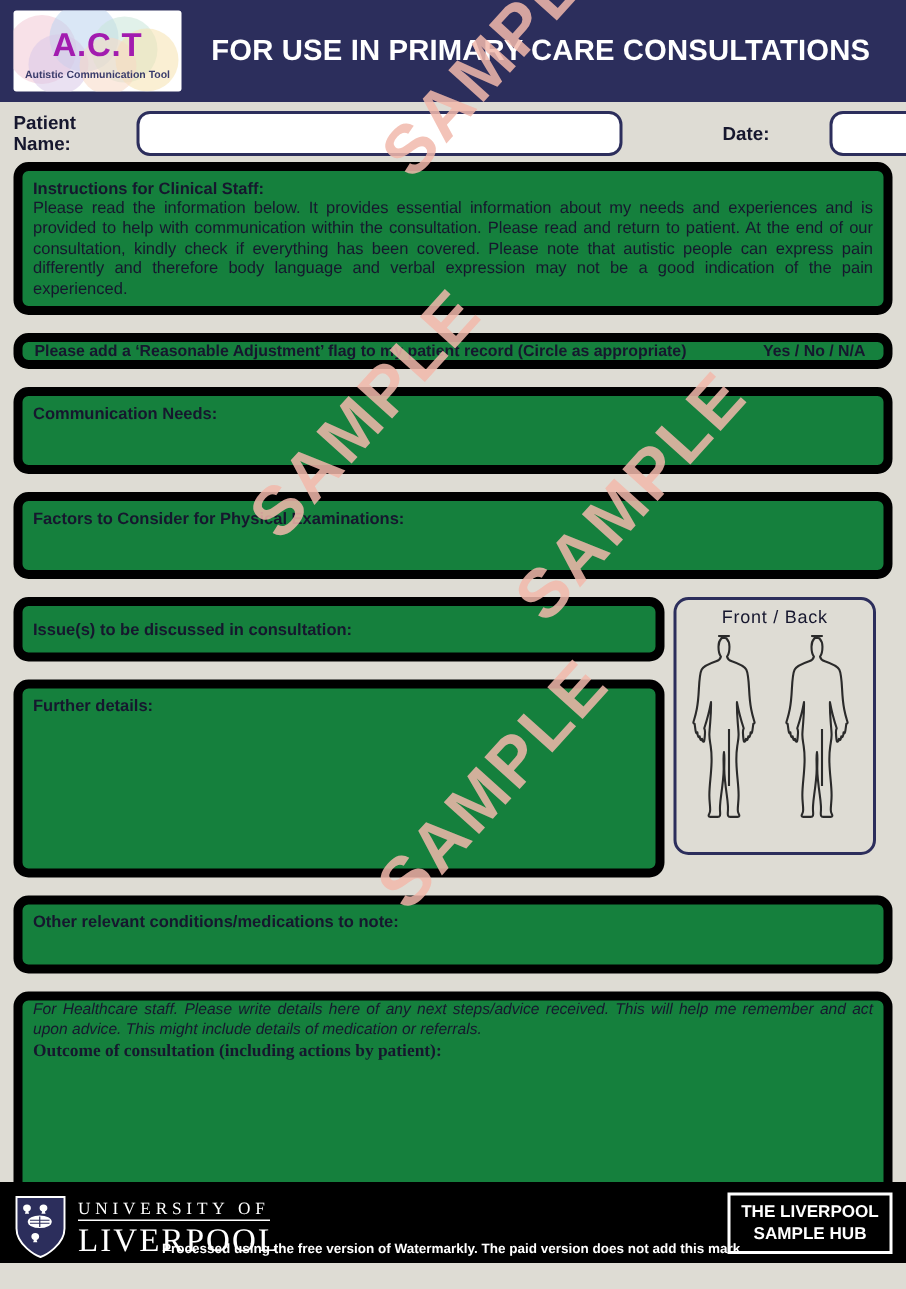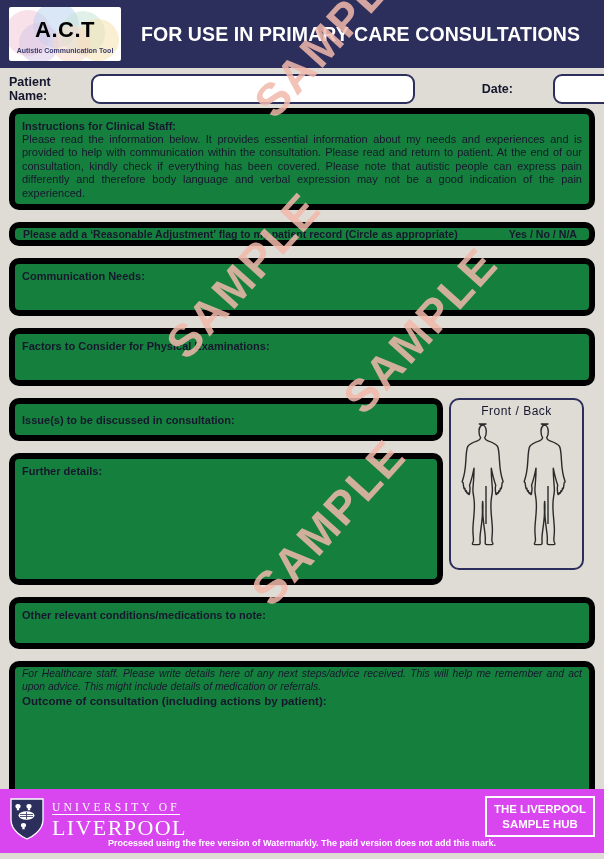--- a/index.html
+++ b/index.html
@@ -72,21 +72,21 @@
   .blob-peach  { width: 38px; height: 38px; left: 44px;  top: 18px; background: #f7d9c4; }
   #logo-act {
     position: absolute;
     width: 100%;
     top: 10px;
     text-align: center;
     font-family: "Liberation Sans", sans-serif;
     font-weight: 700;
     font-size: 22px;
     letter-spacing: .5px;
-    color: #000000;
+    color: #a21caf;
   }
   #logo-sub {
     position: absolute;
     width: 100%;
     bottom: 7px;
     text-align: center;
     font-family: "Liberation Sans", sans-serif;
     font-weight: 700;
     font-size: 7px;
     color: #3a3c6b;
@@ -214,30 +214,31 @@
     font-size: 10.4px;
     line-height: 13px;
     color: #16172e;
     text-align: justify;
   }
   #outcome-title {
     font-weight: 700;
     font-size: 11.6px;
     color: #16172e;
     margin-top: 1px;
+    font-family: Liberation Serif, serif;
   }
 
   
   #footer {
     position: absolute;
     left: 0;
-    bottom: 6px;
+    bottom: 17px;
     width: 604px;
-    height: 64px;
-    background: #d946ef;
+    height: 54px;
+    background: #000000;
     z-index: 20;
   }
   #uol-logo {
     position: absolute;
     left: 10px;
     top: 8px;
     display: flex;
     align-items: center;
     gap: 8px;
   }

